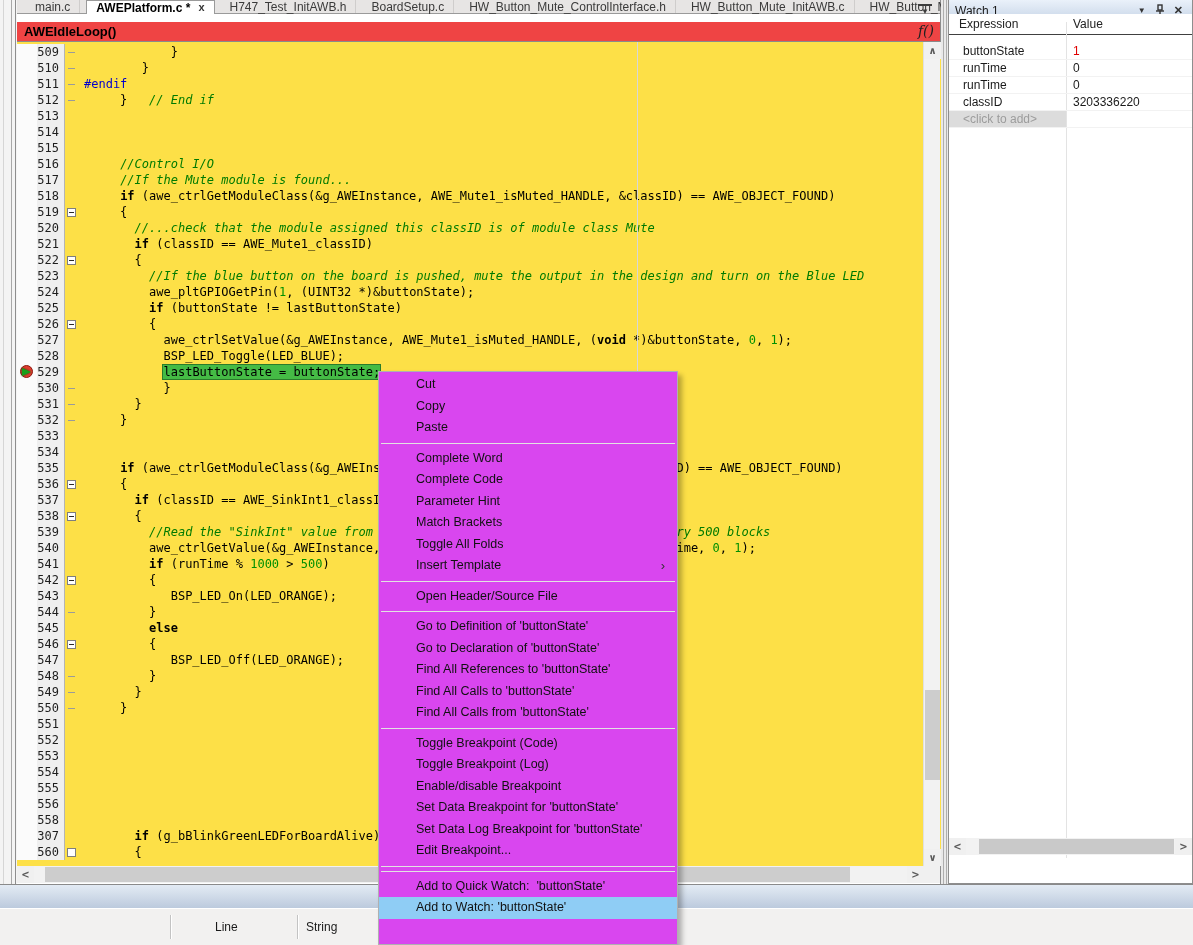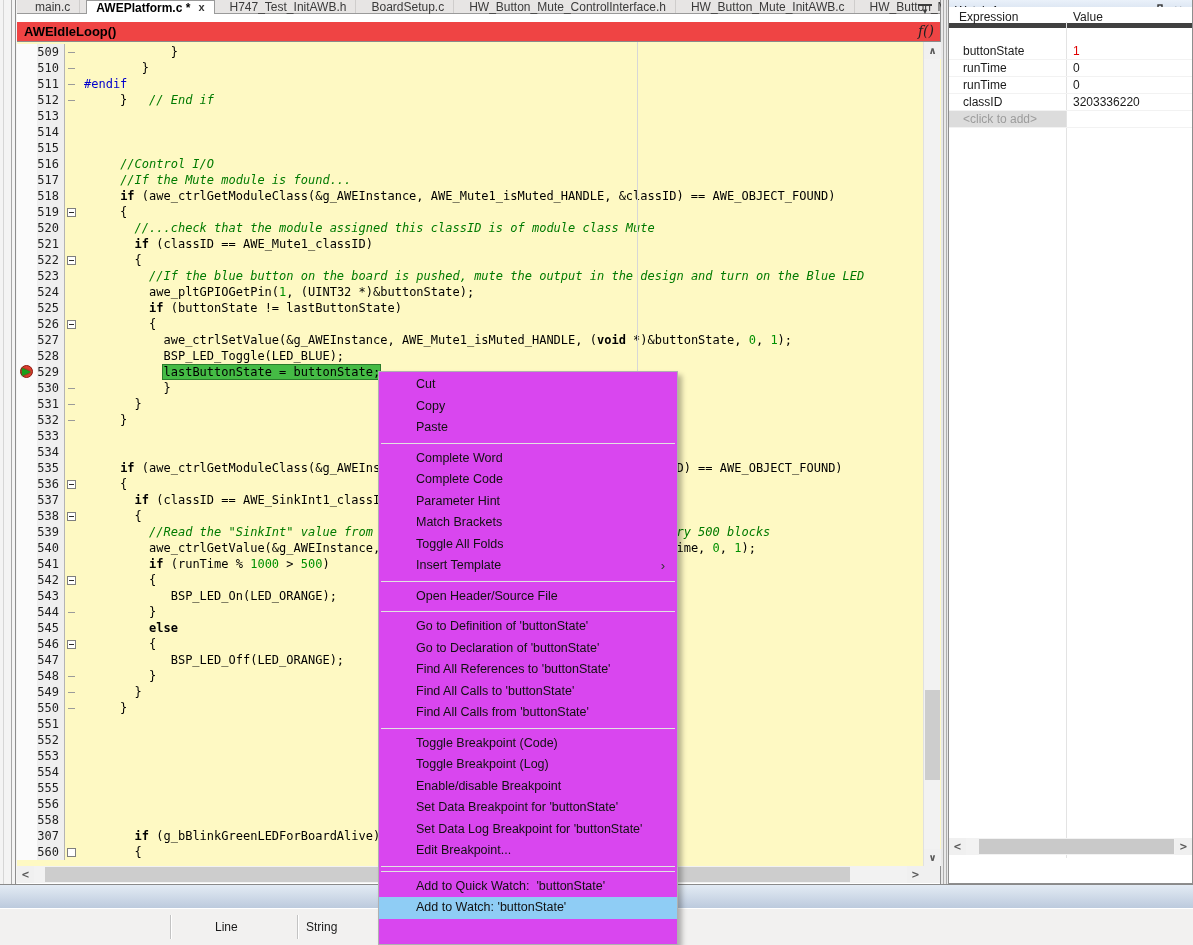--- a/index.html
+++ b/index.html
@@ -30,21 +30,21 @@
 
   
   #fnbar { position:absolute; left:0; top:22px; width:100%; height:20px; background:#ef4444;
            border-bottom:1px solid #8a8a8a; display:flex; align-items:center; }
   #fn-scope { font-weight:bold; font-size:13px; color:#000; padding-left:7px; }
   #fn-icon { position:absolute; right:6px; top:1px; font-family:"DejaVu Serif", serif;
              font-style:italic; font-size:14px; color:#222; }
 
   
   #code-viewport { position:absolute; left:0; top:42px; width:1010px; height:824px;
-                   overflow:hidden; background:#fef9c3; }
+                   overflow:hidden; background:#fde047; }
   #code-inner { position:relative; padding-top:2px; }
   .code-line { display:flex; height:16px; line-height:16px;
                font-family:"DejaVu Sans Mono", monospace; font-size:12px; white-space:pre; }
   .bp-margin  { width:20px; flex:0 0 20px; background:#fbfbfb; position:relative; }
   .line-num   { width:28px; flex:0 0 28px; background:#efefef; border-right:1px solid #b4b4b4;
                 text-align:right; padding-right:5px; color:#1e1e1e; font-size:12px; }
   .fold-col   { width:16px; flex:0 0 16px; position:relative; }
   .fold-tick  { position:absolute; left:3px; top:8px; width:7px; height:1px; background:#9a9a9a; }
   .fold-box   { position:absolute; left:2px; top:4px; width:9px; height:9px;
                 border:1px solid #7e7e7e; background:#fff; }
@@ -89,22 +89,22 @@
   
   #watch-pane { position:absolute; left:948px; top:0; width:245px; height:884px;
                 background:#fff; border:1px solid #8e8e8e; border-top:none; }
   #watch-title { position:absolute; left:0; top:0; width:100%; height:22px;
                  background:linear-gradient(#eaf1fa,#c7d5e7); border-bottom:1px solid #98a9c1;
                  display:flex; align-items:center; font-size:12px; color:#1a1a1a; padding-left:6px; }
   #watch-title .spacer { flex:1; }
   .wt-icon { color:#333; margin-right:9px; line-height:1; }
   #watch-menu-icon { font-size:8px; }
   #watch-close-icon { font-size:11px; font-weight:bold; }
-  #watch-header { position:absolute; left:0; top:7px; width:100%; height:21px; background:#fff;
-                  border-bottom:5px solid #404040; font-size:12px; color:#222; }
+  #watch-header { position:absolute; left:0; top:14px; width:100%; height:21px; background:#fff;
+                  border-bottom:1px solid #404040; font-size:12px; color:#222; }
   #wh-expr { position:absolute; left:10px; top:3px; }
   #wh-val  { position:absolute; left:124px; top:3px; }
   #watch-col-divider { position:absolute; left:117px; top:22px; width:1px; height:836px; background:#e3e3e3; }
   #watch-rows { position:absolute; left:0; top:43px; width:100%; }
   .watch-row { display:flex; height:17px; line-height:17px; font-size:12px;
                border-bottom:1px solid #f2f2f2; }
   .watch-expr { width:117px; flex:0 0 117px; padding-left:14px; color:#1a1a1a;
                 white-space:nowrap; overflow:hidden; }
   .watch-val  { padding-left:7px; color:#1a1a1a; white-space:nowrap; }
   .watch-val.red { color:#e00000; }

